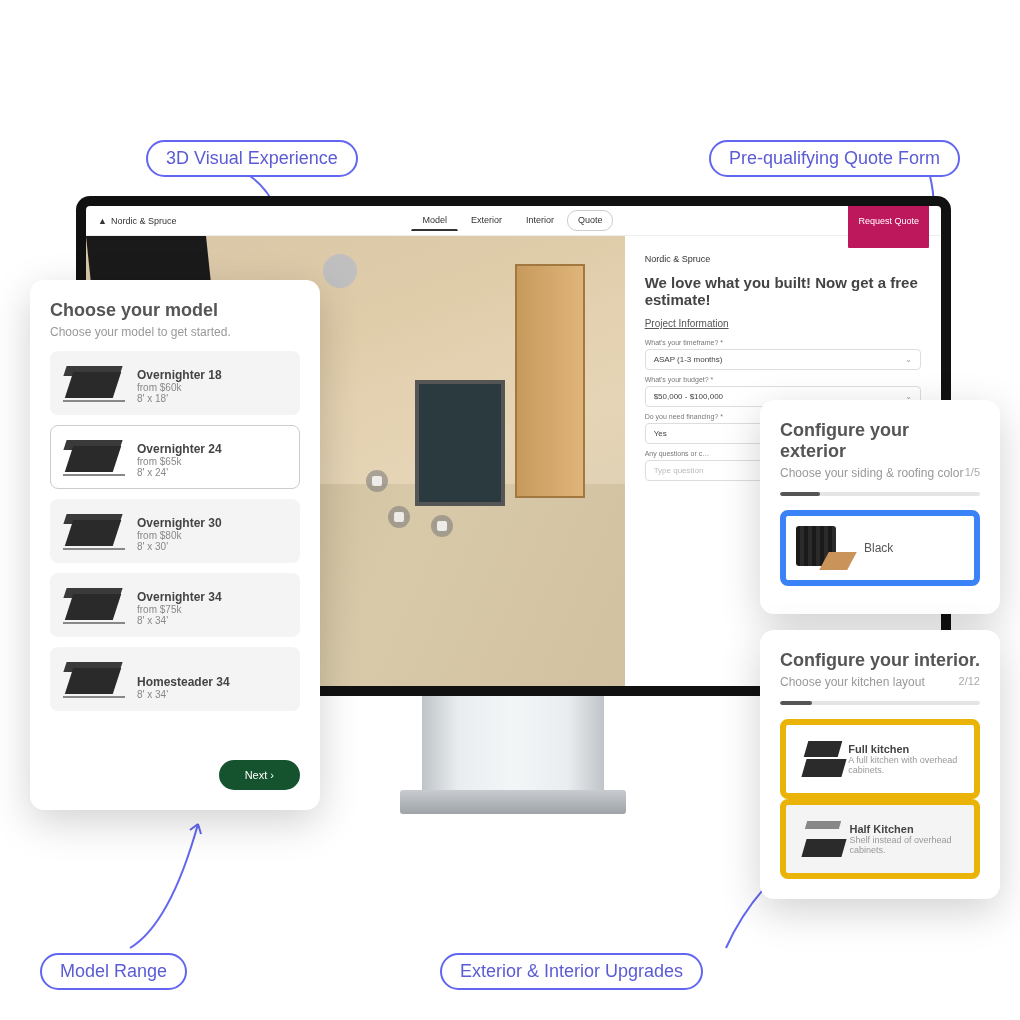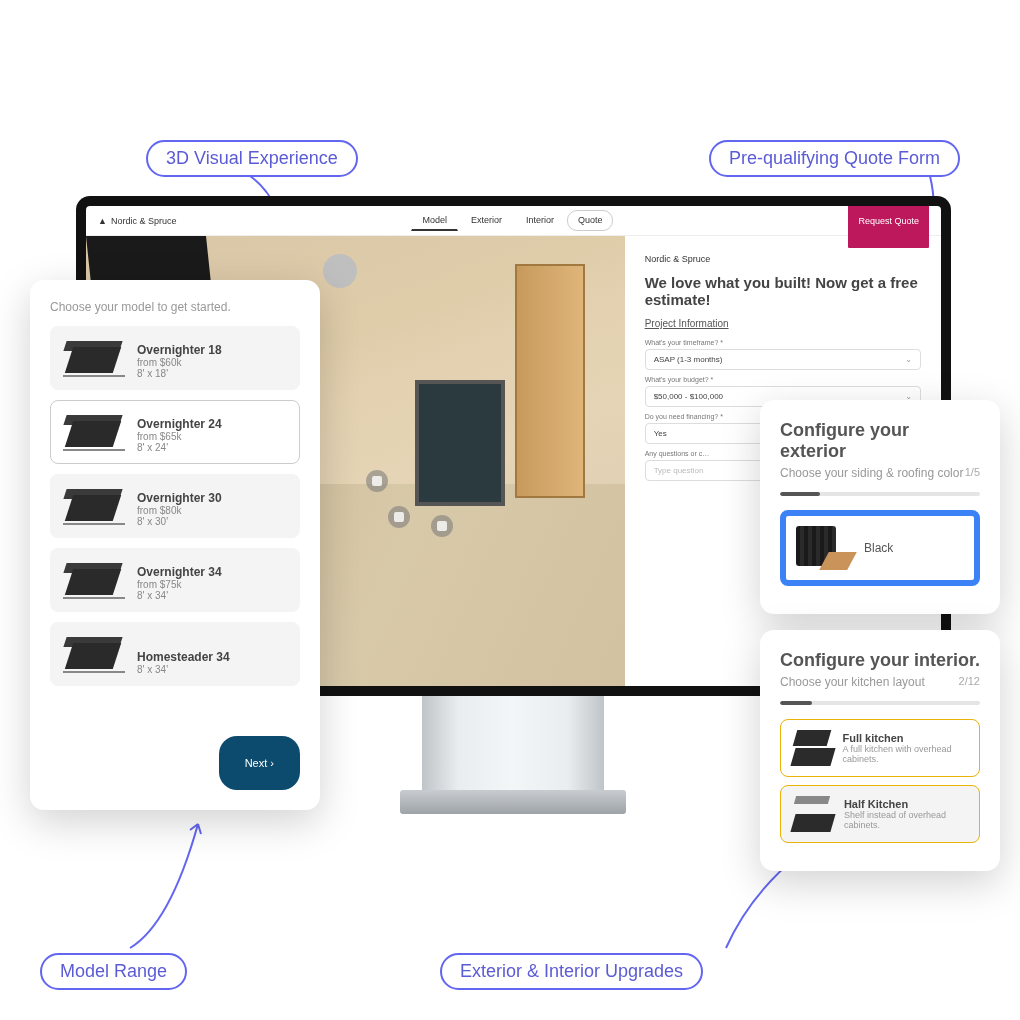--- a/index.html
+++ b/index.html
@@ -62,36 +62,36 @@
   .p-model .list { flex:1; overflow:hidden; display:flex; flex-direction:column; gap:10px; }
   .mcard { background:#f4f4f4; border-radius:8px; padding:10px 12px; display:flex; align-items:flex-end; gap:12px; border:1px solid transparent; }
   .mcard.sel { background:#fff; border-color:#ccc; }
   .mthumb { width:62px; height:42px; position:relative; }
   .mthumb .body { position:absolute; bottom:6px; left:6px; width:48px; height:26px; background:#2a2a2a; transform:skewX(-18deg); }
   .mthumb .roof { position:absolute; bottom:28px; left:2px; width:56px; height:10px; background:#3a3a3a; transform:skewX(-18deg); }
   .mthumb .trail { position:absolute; bottom:2px; left:0; width:62px; height:2px; background:#888; }
   .mtxt .name { font-size:12px; font-weight:600; color:#444; }
   .mtxt .price { font-size:10px; color:#888; }
   .mtxt .dim { font-size:10px; color:#888; }
-  .p-model .next { margin-top:12px; align-self:flex-end; background:#0c4a6e; color:#fff; border:none; border-radius:18px; padding:21px 26px; font-size:11px; display:flex; align-items:center; gap:6px; }
+  .p-model .next { margin-top:12px; align-self:flex-end; background:#14532d; color:#fff; border:none; border-radius:18px; padding:9px 26px; font-size:11px; display:flex; align-items:center; gap:6px; }
 
   
   .p-ext { top:400px; right:20px; width:240px; }
   .swatch { border:6px solid #3b82f6; border-radius:8px; padding:10px; display:flex; align-items:center; gap:12px; margin-bottom:8px; }
   .swatch.sel { border-color:#bbb; }
   .sw-vis { width:56px; height:44px; position:relative; }
   .sw-vis .siding { position:absolute; left:0; top:0; width:40px; height:40px; border-radius:3px; }
   .sw-vis .siding.black { background:repeating-linear-gradient(90deg,#1a1a1a 0 4px,#2a2a2a 4px 8px); }
   .sw-vis .siding.galv { background:repeating-linear-gradient(90deg,#e6e8ea 0 4px,#d4d7da 4px 8px); }
   .sw-vis .wood { position:absolute; right:0; bottom:0; width:28px; height:18px; background:#c9935a; transform:skewX(-28deg); }
   .swatch span { font-size:12px; color:#555; }
 
   
   .p-int { top:630px; right:20px; width:240px; }
-  .kcard { border:1px solid #eab308; border-radius:8px; padding:10px; display:flex; align-items:center; gap:12px; margin-bottom:8px; background:#fff; }
+  .kcard { border:6px solid #eab308; border-radius:8px; padding:16px; display:flex; align-items:center; gap:12px; background:#fff; }
   .kcard.alt { background:#f4f4f4; }
   .kvis { width:46px; height:36px; position:relative; }
   .kvis .cab { position:absolute; left:4px; top:0; width:34px; height:16px; background:#2b2b2b; transform:skewX(-16deg); }
   .kvis .base { position:absolute; left:2px; bottom:0; width:40px; height:18px; background:#2b2b2b; transform:skewX(-16deg); }
   .kvis.half .cab { height:8px; background:#888; }
   .ktxt .name { font-size:11px; font-weight:600; color:#444; }
   .ktxt .desc { font-size:9px; color:#999; }
 
   .backbtn { position:absolute; bottom:6px; left:10px; font-size:8px; background:#eee; color:#888; padding:3px 10px; border-radius:10px; }
 </style>
@@ -168,20 +168,21 @@
           </div>
         <label>Any questions or c…</label>
         <div class="sel" style="color:#bbb">Type question</div>
         <div class="backbtn">‹  Back</div>
       </div>
     </div>
   </div>
 </div>
 
 <div class="panel p-model">
+  <h3>Choose your model</h3>
   <div class="sub">Choose your model to get started.</div>
   <div class="list">
     <div class="mcard">
       <div class="mthumb">
           <div class="roof"></div>
           <div class="body"></div>
           <div class="trail"></div>
         </div>
       <div class="mtxt">
           <div class="name">Overnighter 18</div>

